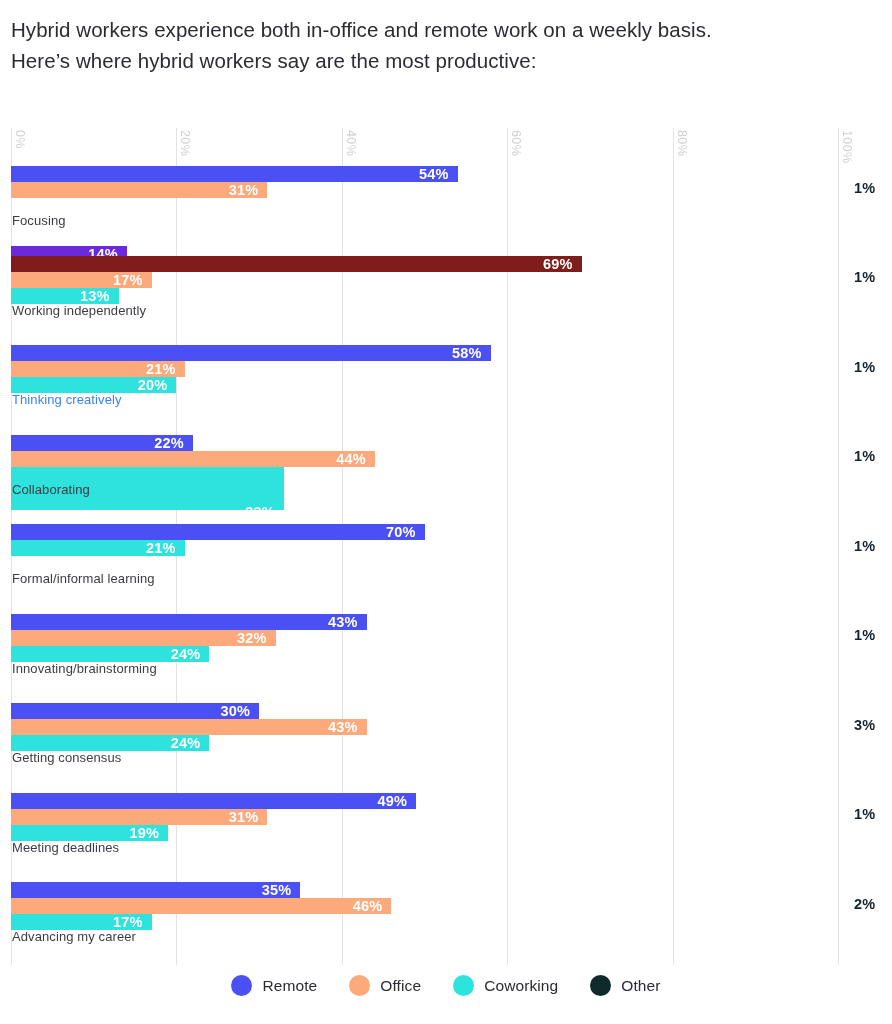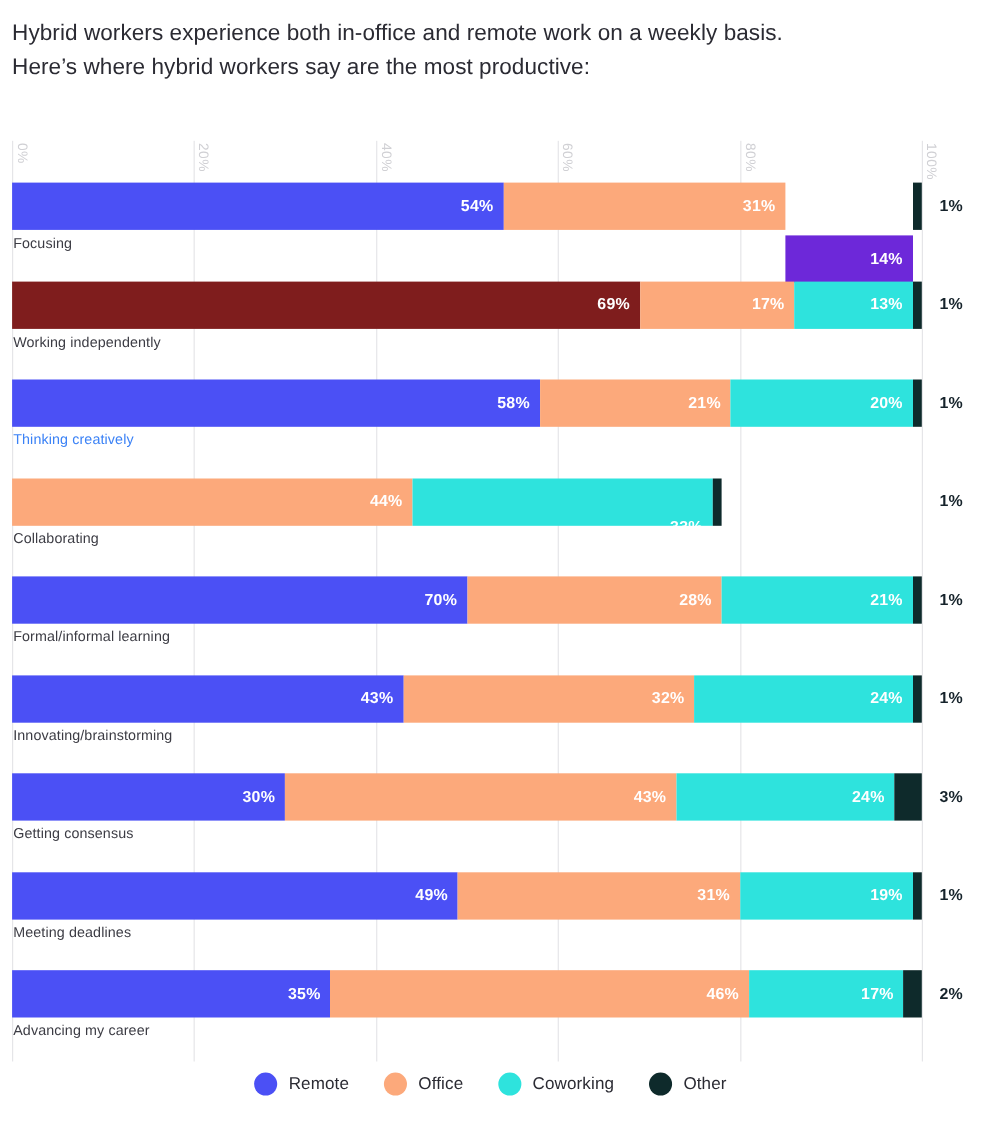--- a/index.html
+++ b/index.html
@@ -68,20 +68,21 @@
     width: 827px;
   }
   .bar-track {
     position: absolute;
     left: 0;
     top: 0;
     height: 31px;
     width: 827px;
     display: flex;
     overflow: visible;
+    flex-direction: column;
   }
   .seg {
     height: 43px;
     display: flex;
     align-items: center;
     justify-content: flex-end;
     box-sizing: border-box;
     padding-right: 9px;
     position: relative;
   }
@@ -214,38 +215,38 @@
           <div class="seg" style="width: 165.4px; background: rgb(46, 227, 221);">
             <span class="seg-label" style="color: rgb(255, 255, 255);">20%</span>
           </div>
           <div class="seg seg-other" style="width: 8.27px; background: rgb(14, 42, 43);"></div>
         </div>
         <div class="outside-label" style="color: rgb(22, 35, 43);">1%</div>
         <div class="row-label" style="color: #3b82f6;">Thinking creatively</div>
       </div>
       <div class="bar-row" style="top: 306.5px; height: 89.5px;">
         <div class="bar-track">
+          <div class="seg" style="width: 181.94px; background: rgb(75, 80, 245);">
+            <span class="seg-label" style="color: rgb(255, 255, 255);">22%</span>
+          </div>
           <div class="seg" style="width: 363.88px; background: rgb(252, 169, 123);">
             <span class="seg-label" style="color: rgb(255, 255, 255);">44%</span>
           </div>
           <div class="seg" style="width: 272.91px; background: rgb(46, 227, 221);">
             <span class="seg-label" style="color: rgb(255, 255, 255); margin-top: 48px;">33%</span>
           </div>
           <div class="seg seg-other" style="width: 8.27px; background: rgb(14, 42, 43);"></div>
         </div>
         <div class="outside-label" style="color: rgb(22, 35, 43);">1%</div>
         <div class="row-label" style="color: rgb(60, 60, 68);">Collaborating</div>
       </div>
       <div class="bar-row" style="top: 396px; height: 89.5px;">
         <div class="bar-track">
           <div class="seg" style="width: 413.5px; background: rgb(75, 80, 245);">
             <span class="seg-label" style="color: rgb(255, 255, 255);">70%</span>
-          </div>
-          <div class="seg" style="width: 231.56px; background: rgb(252, 169, 123);">
-            <span class="seg-label" style="color: rgb(255, 255, 255);">28%</span>
           </div>
           <div class="seg" style="width: 173.67px; background: rgb(46, 227, 221);">
             <span class="seg-label" style="color: rgb(255, 255, 255);">21%</span>
           </div>
           <div class="seg seg-other" style="width: 8.27px; background: rgb(14, 42, 43);"></div>
         </div>
         <div class="outside-label" style="color: rgb(22, 35, 43);">1%</div>
         <div class="row-label" style="color: rgb(60, 60, 68);">Formal/informal learning</div>
       </div>
       <div class="bar-row" style="top: 485.5px; height: 89.5px;">

